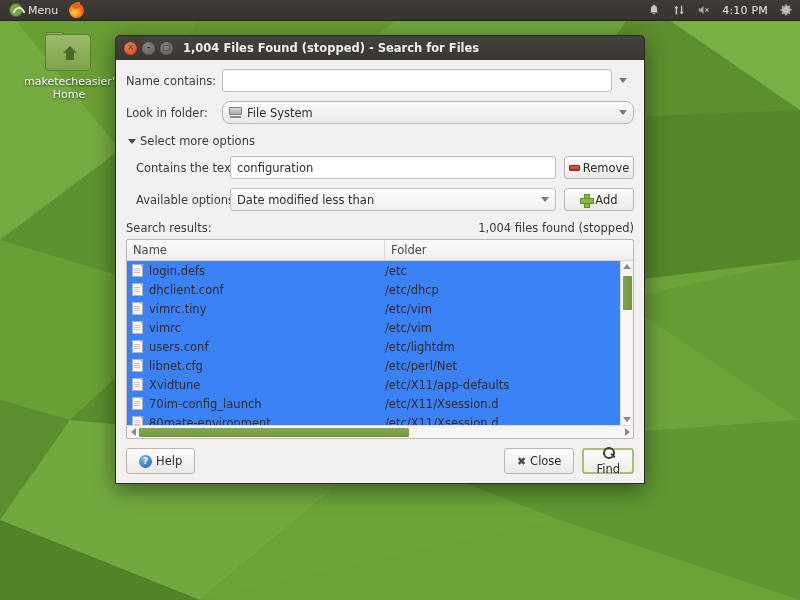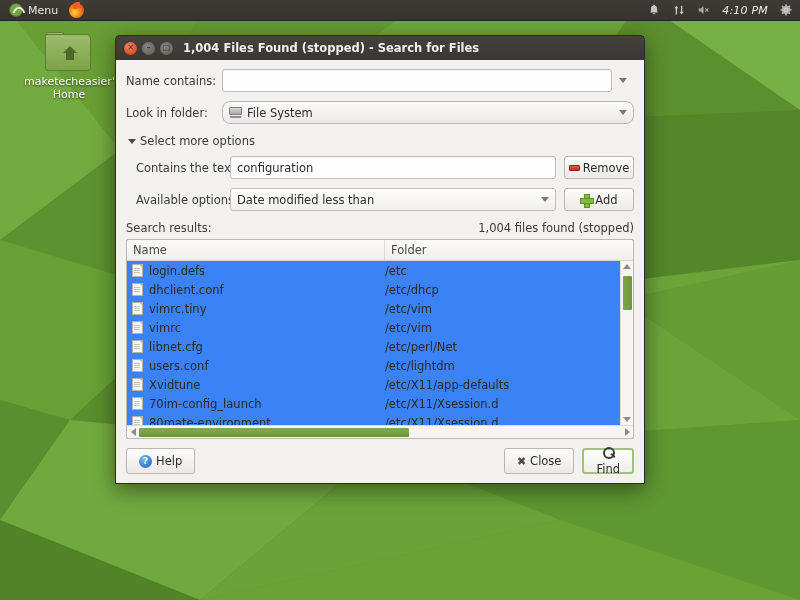--- a/index.html
+++ b/index.html
@@ -46,21 +46,21 @@
   .ff-icon {
     width: 15px; height: 15px; border-radius: 50%;
     background: radial-gradient(circle at 38% 62%, #ffd24a 0%, #ff8c16 38%, #f2581a 64%, #cf2b2b 100%);
     position: relative;
   }
   .ff-icon::before{
     content:""; position:absolute; left:4px; top:-1px; width:7px;height:7px;
     background:#e8621f; border-radius:60% 10% 60% 10%;
   }
   .panel-spacer { flex: 1; }
-  .panel-right { display: flex; align-items: center; gap: 11px; padding-right: 7px; font-style: italic; }
+  .panel-right { display: flex; align-items: center; gap: 11px; padding-right: 7px; }
   .tray-icon { width: 14px; height: 14px; position: relative; opacity: .88; }
   .clock { font-size: 11px; color: #eceae7; letter-spacing: .2px; }
 
   
   #desk-icon {
     position: absolute; left: 24px; top: 32px; width: 90px;
     text-align: center; z-index: 5;
   }
   .folder-ico {
     width: 48px; height: 40px; margin: 0 auto; position: relative;
@@ -590,36 +590,36 @@
               </div>
               <div class="lrow">
                 <div class="cn">
                   <span class="doc-ico">
                     <span class="pg"></span>
                     <span class="fold"></span>
                     <span class="ln" style="top:4px"></span>
                     <span class="ln" style="top:6px"></span>
                     <span class="ln" style="top:8px"></span>
                   </span>
+                  <span>users.conf</span>
+                </div>
+                <div class="cf">/etc/lightdm</div>
+              </div>
+              <div class="lrow">
+                <div class="cn">
+                  <span class="doc-ico">
+                    <span class="pg"></span>
+                    <span class="fold"></span>
+                    <span class="ln" style="top:4px"></span>
+                    <span class="ln" style="top:6px"></span>
+                    <span class="ln" style="top:8px"></span>
+                  </span>
                   <span>libnet.cfg</span>
                 </div>
                 <div class="cf">/etc/perl/Net</div>
-              </div>
-              <div class="lrow">
-                <div class="cn">
-                  <span class="doc-ico">
-                    <span class="pg"></span>
-                    <span class="fold"></span>
-                    <span class="ln" style="top:4px"></span>
-                    <span class="ln" style="top:6px"></span>
-                    <span class="ln" style="top:8px"></span>
-                  </span>
-                  <span>users.conf</span>
-                </div>
-                <div class="cf">/etc/lightdm</div>
               </div>
               <div class="lrow">
                 <div class="cn">
                   <span class="doc-ico">
                     <span class="pg"></span>
                     <span class="fold"></span>
                     <span class="ln" style="top:4px"></span>
                     <span class="ln" style="top:6px"></span>
                     <span class="ln" style="top:8px"></span>
                   </span>

